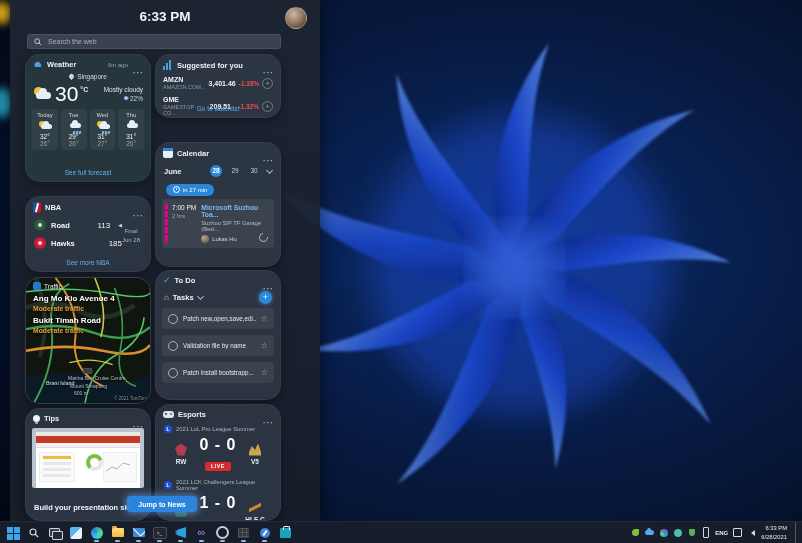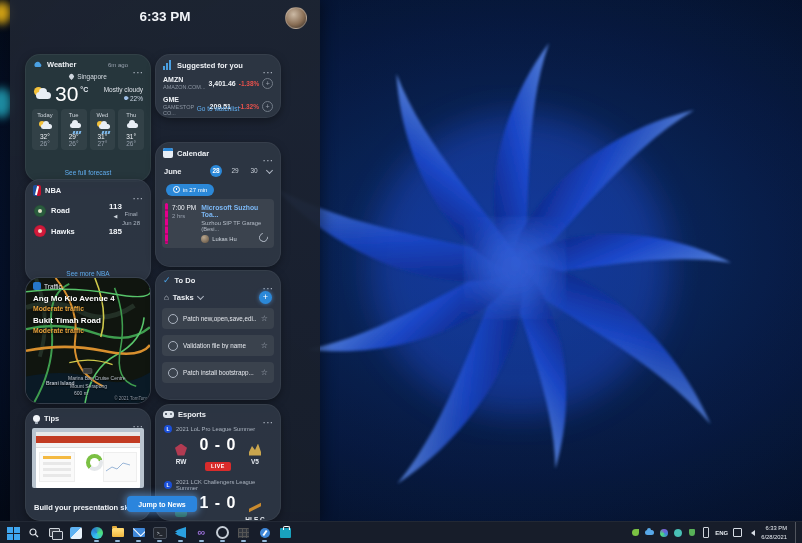--- a/index.html
+++ b/index.html
@@ -115,21 +115,21 @@
   
   .nbaico{width:8px;height:11px;border-radius:2px;position:relative;
     background:linear-gradient(90deg,#1d4f9c 50%,#c8102e 50%);}
   .nbaico::after{content:"";position:absolute;left:3.2px;top:1px;width:1.5px;height:9px;background:#fff;transform:rotate(14deg);}
   .nbarow{display:flex;align-items:center;gap:5px;padding:3px 8px;width:80px;}
   .tlogo{width:12px;height:12px;border-radius:50%;position:relative;flex:0 0 auto;}
   .tlogo::after{content:"";position:absolute;left:4px;top:4px;width:4px;height:4px;border-radius:50%;background:rgba(255,248,225,.85);}
   .bucks{background:radial-gradient(#2a5c3e 55%,#16331f);}
   .hawks{background:radial-gradient(#d11a3b 55%,#7e0c20);}
   .tname{font-size:7.5px;font-weight:700;color:#f1f4f8;}
-  .tscore{margin-left:auto;font-size:8px;font-weight:700;color:#f1f4f8;display:flex;align-items:center;gap:2px;flex-direction:column;}
+  .tscore{margin-left:auto;font-size:8px;font-weight:400;color:#f1f4f8;display:flex;align-items:center;gap:8px;}
   .winmark{font-size:5px;color:#cfd6de;}
   .nbastatus{position:absolute;right:10px;top:30px;text-align:center;font-size:6px;color:#aab3bf;line-height:1.5;}
 
   
   .mapsvg{position:absolute;inset:0;}
   .tr-overlay{position:absolute;left:7px;top:4px;right:4px;}
   .tr-head{display:flex;align-items:center;gap:3px;font-size:6.5px;color:#e6ebf1;}
   .tr-ico{width:8px;height:8px;border-radius:2px;background:#2677c9;}
   .tr-road{font-size:8px;font-weight:700;color:#fff;margin-top:4px;text-shadow:0 1px 2px rgba(0,0,0,.8);}
   .tr-status{font-size:6.8px;font-weight:700;color:#e8a33d;margin-top:2px;text-shadow:0 1px 2px rgba(0,0,0,.8);}
@@ -292,20 +292,27 @@
     </g>
     <rect width="802" height="543" fill="url(#bg)" opacity="0.12"></rect>
   </svg>
   <div class="edge-blob blob-yellow"></div>
   <div class="edge-blob blob-teal"></div>
 
   <div class="panel">
     <div class="ptime">6:33 PM</div>
     <div class="avatar" title=""></div>
 
+    <div class="search">
+      <svg width="8" height="8" viewBox="0 0 10 10">
+        <circle cx="4" cy="4" r="3" fill="none" stroke="#c3cad4" stroke-width="1.2"></circle>
+        <line x1="6.2" y1="6.2" x2="9" y2="9" stroke="#c3cad4" stroke-width="1.2"></line>
+      </svg>
+      <input placeholder="Search the web" style="">
+    </div>
 
     <div class="card" style="left:15px;top:54px;height:128px;background:rgba(40,56,62,.9);">
       <div class="chead">
         <svg width="10" height="7" viewBox="0 0 12 8">
           <path d="M3 7 a3 3 0 0 1 0-5 a3.4 3.4 0 0 1 6 1 a2.4 2.4 0 0 1 0 4 Z" fill="#4aa0e2"></path>
         </svg>
         <span class="ctitle">Weather</span>
         <span class="cmeta">6m ago</span>
         <span class="dots"></span>
       </div>
@@ -362,21 +369,21 @@
           <div class="ficon">
               <span class="cloudshape fcloud only"></span>
             </div>
           <div class="fhi">31°</div>
           <div class="flo">26°</div>
         </div>
       </div>
       <div class="clink">See full forecast</div>
     </div>
 
-    <div class="card" style="left:15px;top:179px;height:104px;">
+    <div class="card" style="left:15px;top:196px;height:76px;">
       <div class="chead">
         <span class="nbaico"></span>
         <span class="ctitle">NBA</span>
         <span class="dots solo"></span>
       </div>
       <div class="nbarow" style="width:88px;">
         <span class="tlogo bucks"></span>
         <span class="tname">Road</span>
         <span class="tscore">
             <span>113</span>

